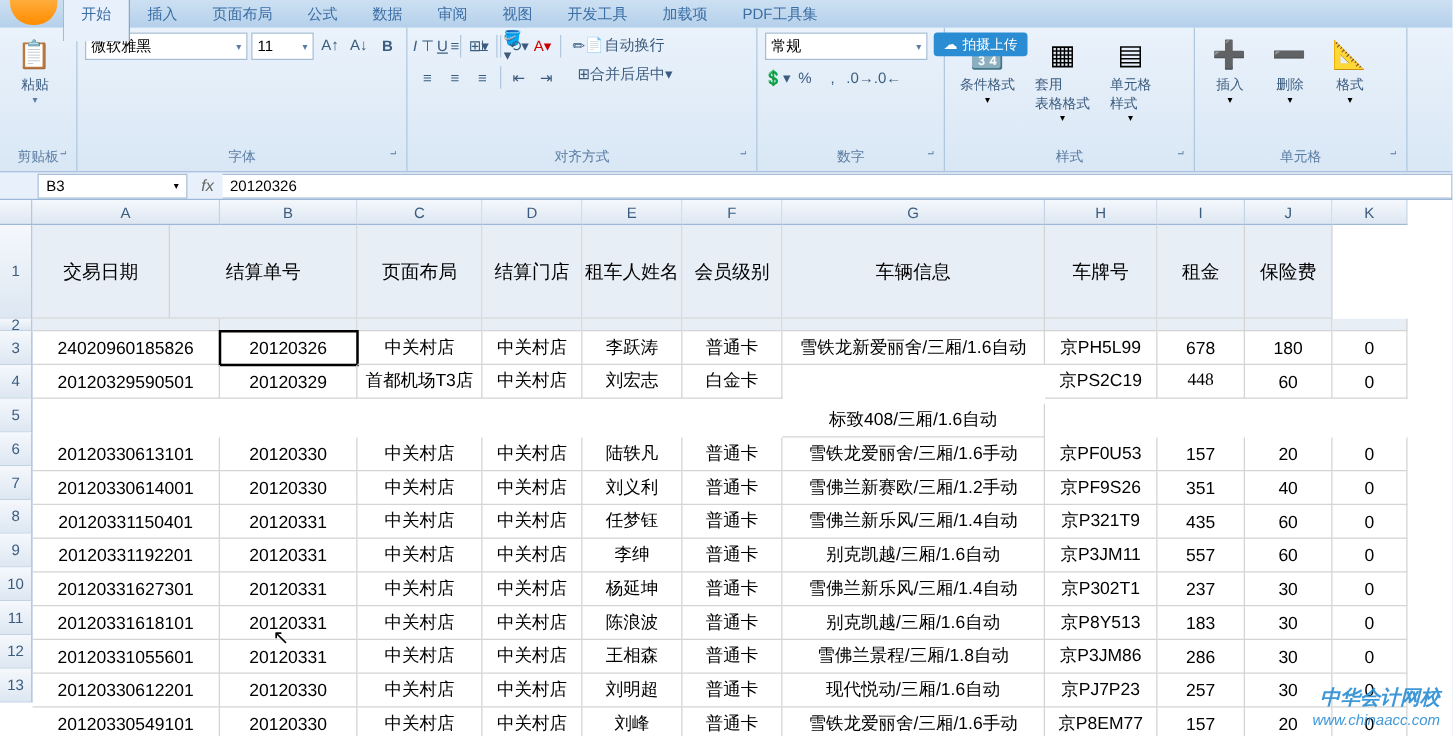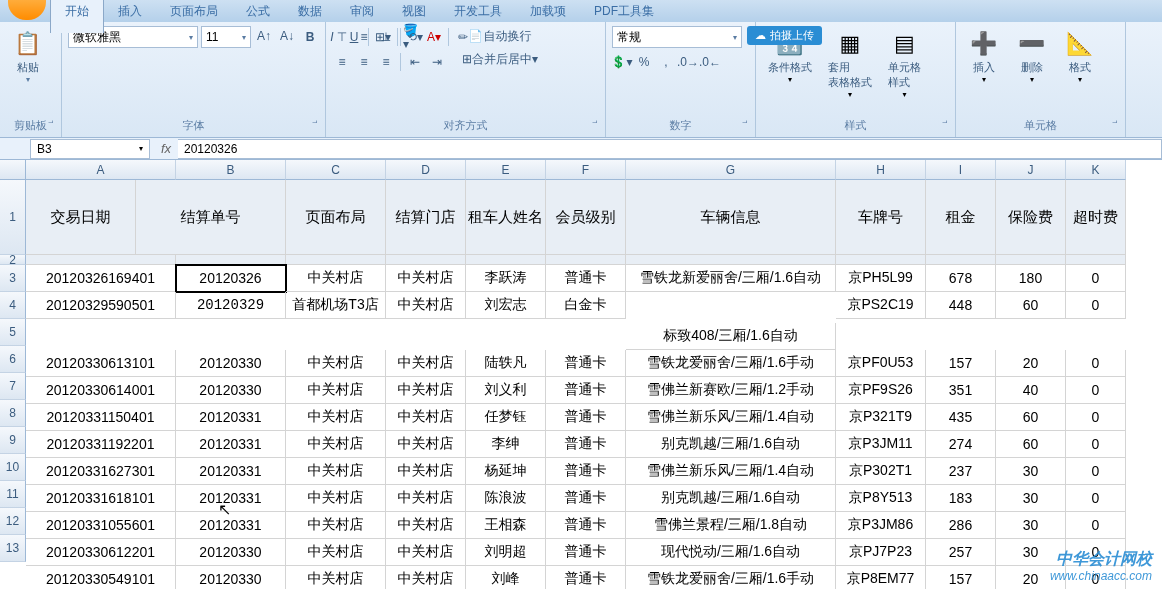--- a/index.html
+++ b/index.html
@@ -258,58 +258,57 @@
         <div class="cell header-cell" style="width: 110px; height: 75px;">交易日期</div>
         <div class="cell header-cell" style="width: 150px; height: 75px;">结算单号</div>
         <div class="cell header-cell" style="width: 100px; height: 75px;">页面布局</div>
         <div class="cell header-cell" style="width: 80px; height: 75px;">结算门店</div>
         <div class="cell header-cell" style="width: 80px; height: 75px;">租车人姓名</div>
         <div class="cell header-cell" style="width: 80px; height: 75px;">会员级别</div>
         <div class="cell header-cell" style="width: 210px; height: 75px;">车辆信息</div>
         <div class="cell header-cell" style="width: 90px; height: 75px;">车牌号</div>
         <div class="cell header-cell" style="width: 70px; height: 75px;">租金</div>
         <div class="cell header-cell" style="width: 70px; height: 75px;">保险费</div>
-        <div class="cell header-cell" style="width: 60px; height: 75px;">超时费</div>
       </div>
       <div class="data-row">
         <div class="cell header-cell" style="width: 150px; height: 10px;"></div>
         <div class="cell header-cell" style="width: 110px; height: 10px;"></div>
         <div class="cell header-cell" style="width: 100px; height: 10px;"></div>
         <div class="cell header-cell" style="width: 80px; height: 10px;"></div>
         <div class="cell header-cell" style="width: 80px; height: 10px;"></div>
         <div class="cell header-cell" style="width: 80px; height: 10px;"></div>
         <div class="cell header-cell" style="width: 210px; height: 10px;"></div>
         <div class="cell header-cell" style="width: 90px; height: 10px;"></div>
         <div class="cell header-cell" style="width: 70px; height: 10px;"></div>
         <div class="cell header-cell" style="width: 70px; height: 10px;"></div>
         <div class="cell header-cell" style="width: 60px; height: 10px;"></div>
       </div>
       <div class="data-row">
-        <div class="cell" style="width: 150px; height: 27px;">20120326169401</div>
+        <div class="cell" style="width: 150px; height: 27px;">24020960185826</div>
         <div class="cell selected" style="width: 110px; height: 27px;">20120326</div>
         <div class="cell" style="width: 100px; height: 27px;">中关村店</div>
         <div class="cell" style="width: 80px; height: 27px;">中关村店</div>
         <div class="cell" style="width: 80px; height: 27px;">李跃涛</div>
         <div class="cell" style="width: 80px; height: 27px;">普通卡</div>
         <div class="cell" style="width: 210px; height: 27px;">雪铁龙新爱丽舍/三厢/1.6自动</div>
         <div class="cell" style="width: 90px; height: 27px;">京PH5L99</div>
         <div class="cell" style="width: 70px; height: 27px;">678</div>
         <div class="cell" style="width: 70px; height: 27px;">180</div>
         <div class="cell" style="width: 60px; height: 27px;">0</div>
       </div>
       <div class="data-row">
         <div class="cell" style="width: 150px; height: 27px;">20120329590501</div>
-        <div class="cell" style="width: 110px; height: 27px; font-family: Liberation Mono, monospace;">20120329</div>
+        <div class="cell" style="width: 110px; height: 27px;">20120329</div>
         <div class="cell" style="width: 100px; height: 27px;">首都机场T3店</div>
         <div class="cell" style="width: 80px; height: 27px;">中关村店</div>
         <div class="cell" style="width: 80px; height: 27px;">刘宏志</div>
         <div class="cell" style="width: 80px; height: 27px;">白金卡</div>
         <div class="cell" style="width: 210px; height: 27px; margin-top: 31px;">标致408/三厢/1.6自动</div>
         <div class="cell" style="width: 90px; height: 27px;">京PS2C19</div>
-        <div class="cell" style="width: 70px; height: 27px;">448</div>
+        <div class="cell" style="width: 70px; height: 27px; font-family: Liberation Serif, serif;">448</div>
         <div class="cell" style="width: 70px; height: 27px;">60</div>
         <div class="cell" style="width: 60px; height: 27px;">0</div>
       </div>
       <div class="data-row">
         <div class="cell" style="width: 150px; height: 27px;">20120330613101</div>
         <div class="cell" style="width: 110px; height: 27px;">20120330</div>
         <div class="cell" style="width: 100px; height: 27px;">中关村店</div>
         <div class="cell" style="width: 80px; height: 27px;">中关村店</div>
         <div class="cell" style="width: 80px; height: 27px;">陆轶凡</div>
         <div class="cell" style="width: 80px; height: 27px;">普通卡</div>
@@ -347,21 +346,21 @@
       </div>
       <div class="data-row">
         <div class="cell" style="width: 150px; height: 27px;">20120331192201</div>
         <div class="cell" style="width: 110px; height: 27px;">20120331</div>
         <div class="cell" style="width: 100px; height: 27px;">中关村店</div>
         <div class="cell" style="width: 80px; height: 27px;">中关村店</div>
         <div class="cell" style="width: 80px; height: 27px;">李绅</div>
         <div class="cell" style="width: 80px; height: 27px;">普通卡</div>
         <div class="cell" style="width: 210px; height: 27px;">别克凯越/三厢/1.6自动</div>
         <div class="cell" style="width: 90px; height: 27px;">京P3JM11</div>
-        <div class="cell" style="width: 70px; height: 27px;">274</div>
+        <div class="cell" style="width: 70px; height: 27px;">557</div>
         <div class="cell" style="width: 70px; height: 27px;">60</div>
         <div class="cell" style="width: 60px; height: 27px;">0</div>
       </div>
       <div class="data-row">
         <div class="cell" style="width: 150px; height: 27px;">20120331627301</div>
         <div class="cell" style="width: 110px; height: 27px;">20120331</div>
         <div class="cell" style="width: 100px; height: 27px;">中关村店</div>
         <div class="cell" style="width: 80px; height: 27px;">中关村店</div>
         <div class="cell" style="width: 80px; height: 27px;">杨延坤</div>
         <div class="cell" style="width: 80px; height: 27px;">普通卡</div>

